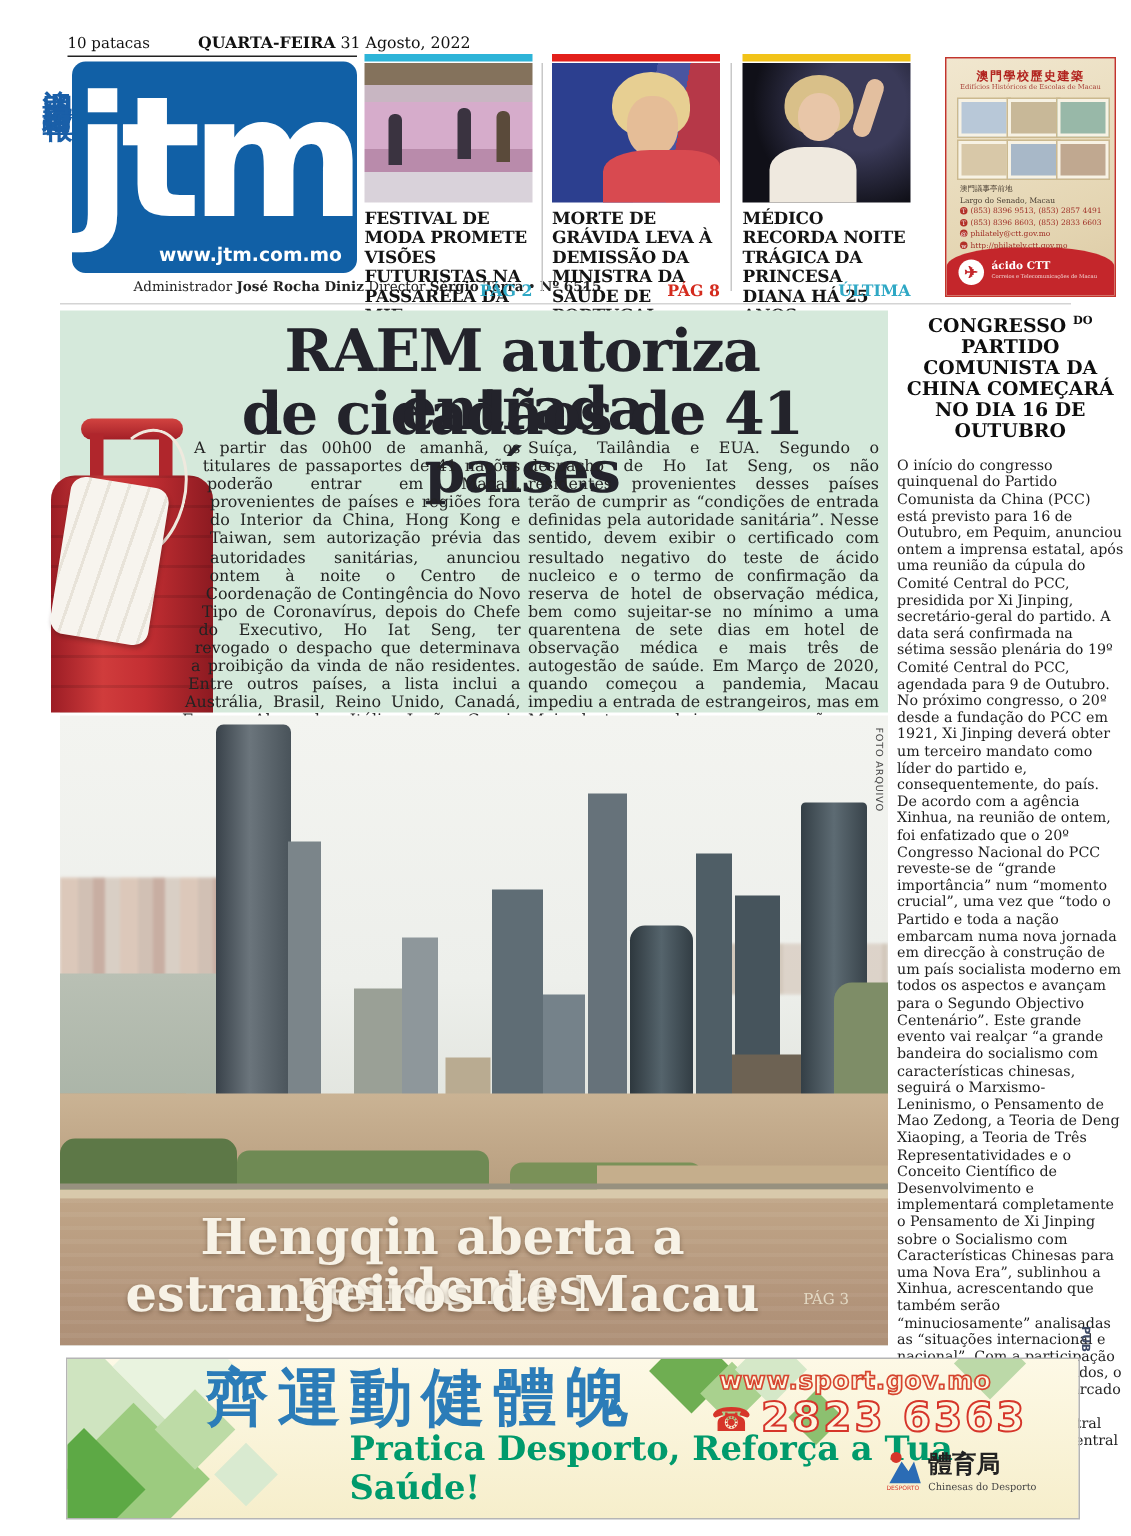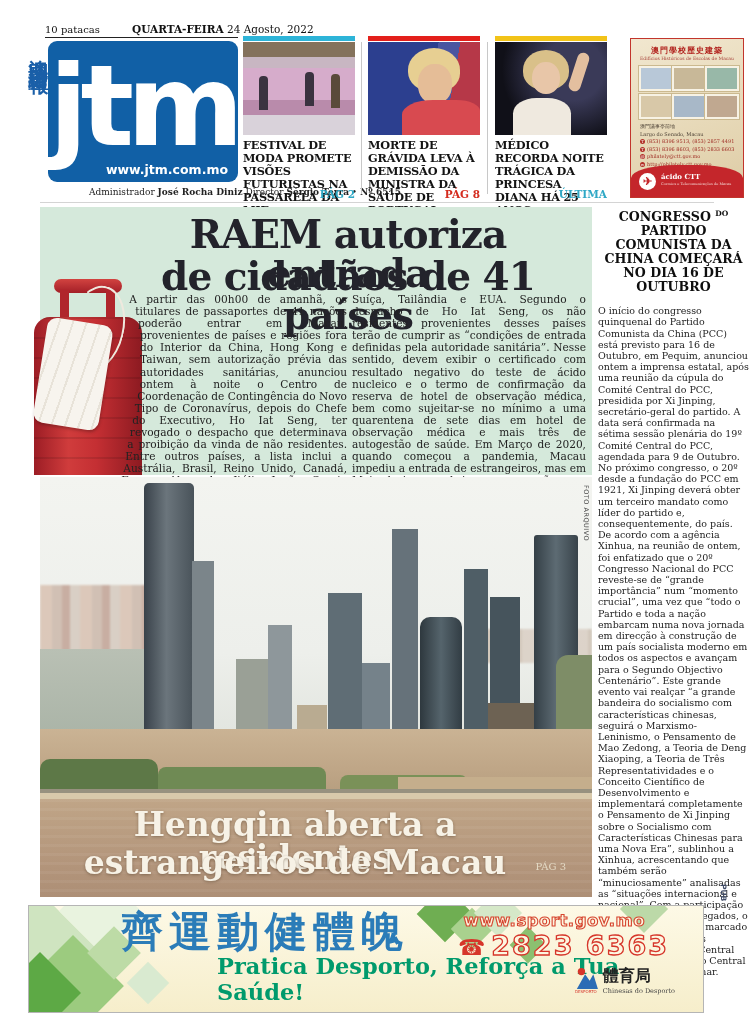--- a/index.html
+++ b/index.html
@@ -112,21 +112,21 @@
      background:linear-gradient(180deg,#c0a587,#b2947a 70%,#ad8f76);}
   .tanband:after{content:"";position:absolute;inset:0;
      background:repeating-linear-gradient(180deg,rgba(255,255,255,.05) 0 3px,transparent 3px 9px);}
   .mp-h{left:0;width:510px;text-align:center;font-weight:bold;color:#f7f2e6;font-size:33px;line-height:1;
         text-shadow:0 1px 3px rgba(70,50,30,.45);}
   .mp-h.l1{top:331px;} .mp-h.l2{top:369px;}
   .mp-pref{right:26px;top:384px;font-size:10px;font-weight:normal;color:#e3d9c4;}
   .credit{right:2px;top:8px;writing-mode:vertical-rl;font-family:"DejaVu Sans",sans-serif;
           font-size:6.5px;color:#4a4a4a;letter-spacing:.5px;}
   
-  .sportad{position:absolute;left:28px;top:905px;width:674px;height:106px;border:1px solid #b5b5b5;
+  .sportad{position:absolute;left:44px;top:905px;width:674px;height:106px;border:1px solid #b5b5b5;
            background:linear-gradient(180deg,#fdf9e6,#f6eecb);overflow:hidden;}
   .dia{position:absolute;transform:rotate(45deg);}
   .sp-cn{position:absolute;left:92px;top:-2px;font-size:42px;font-weight:bold;color:#2b7cb8;letter-spacing:6px;}
   .sp-pt{position:absolute;left:188px;top:47px;font-size:22.5px;font-weight:bold;color:#009a6c;}
   .sp-en{position:absolute;left:156px;top:76px;font-size:19px;font-weight:bold;font-style:italic;color:#d6352a;}
   .sp-web{position:absolute;right:58px;top:5px;font-family:"DejaVu Sans",sans-serif;font-size:16.5px;font-weight:bold;
           color:#fdf6e0;-webkit-text-stroke:1.1px #d6452f;letter-spacing:.5px;}
   .sp-phone{position:absolute;right:34px;top:24px;font-family:"DejaVu Sans",sans-serif;font-size:27px;font-weight:bold;
           color:#fdf6e0;-webkit-text-stroke:1.3px #d6352a;letter-spacing:2px;}
   .sp-phone .ic{-webkit-text-stroke:0;color:#d6352a;font-size:22px;margin-right:4px;}
@@ -139,21 +139,21 @@
        font-size:7.5px;font-weight:bold;color:#3e4a66;}
 </style>
 </head>
 <body>
 
 <div class="page">
 
   <div class="hdr-price">10 patacas</div>
   <div class="hdr-date">
     <b>QUARTA-FEIRA</b>
-    <span>24 Agosto, 2022</span>
+    <span>31 Agosto, 2022</span>
   </div>
   <div class="hdr-rule"></div>
   <div class="cn-title">澳門論壇日報</div>
   <div class="logo-box">
     <span class="logo-txt">jtm</span>
     <span class="logo-url">www.jtm.com.mo</span>
   </div>
   <div class="staff">
     <span>Administrador</span>
     <b>José Rocha Diniz</b>

